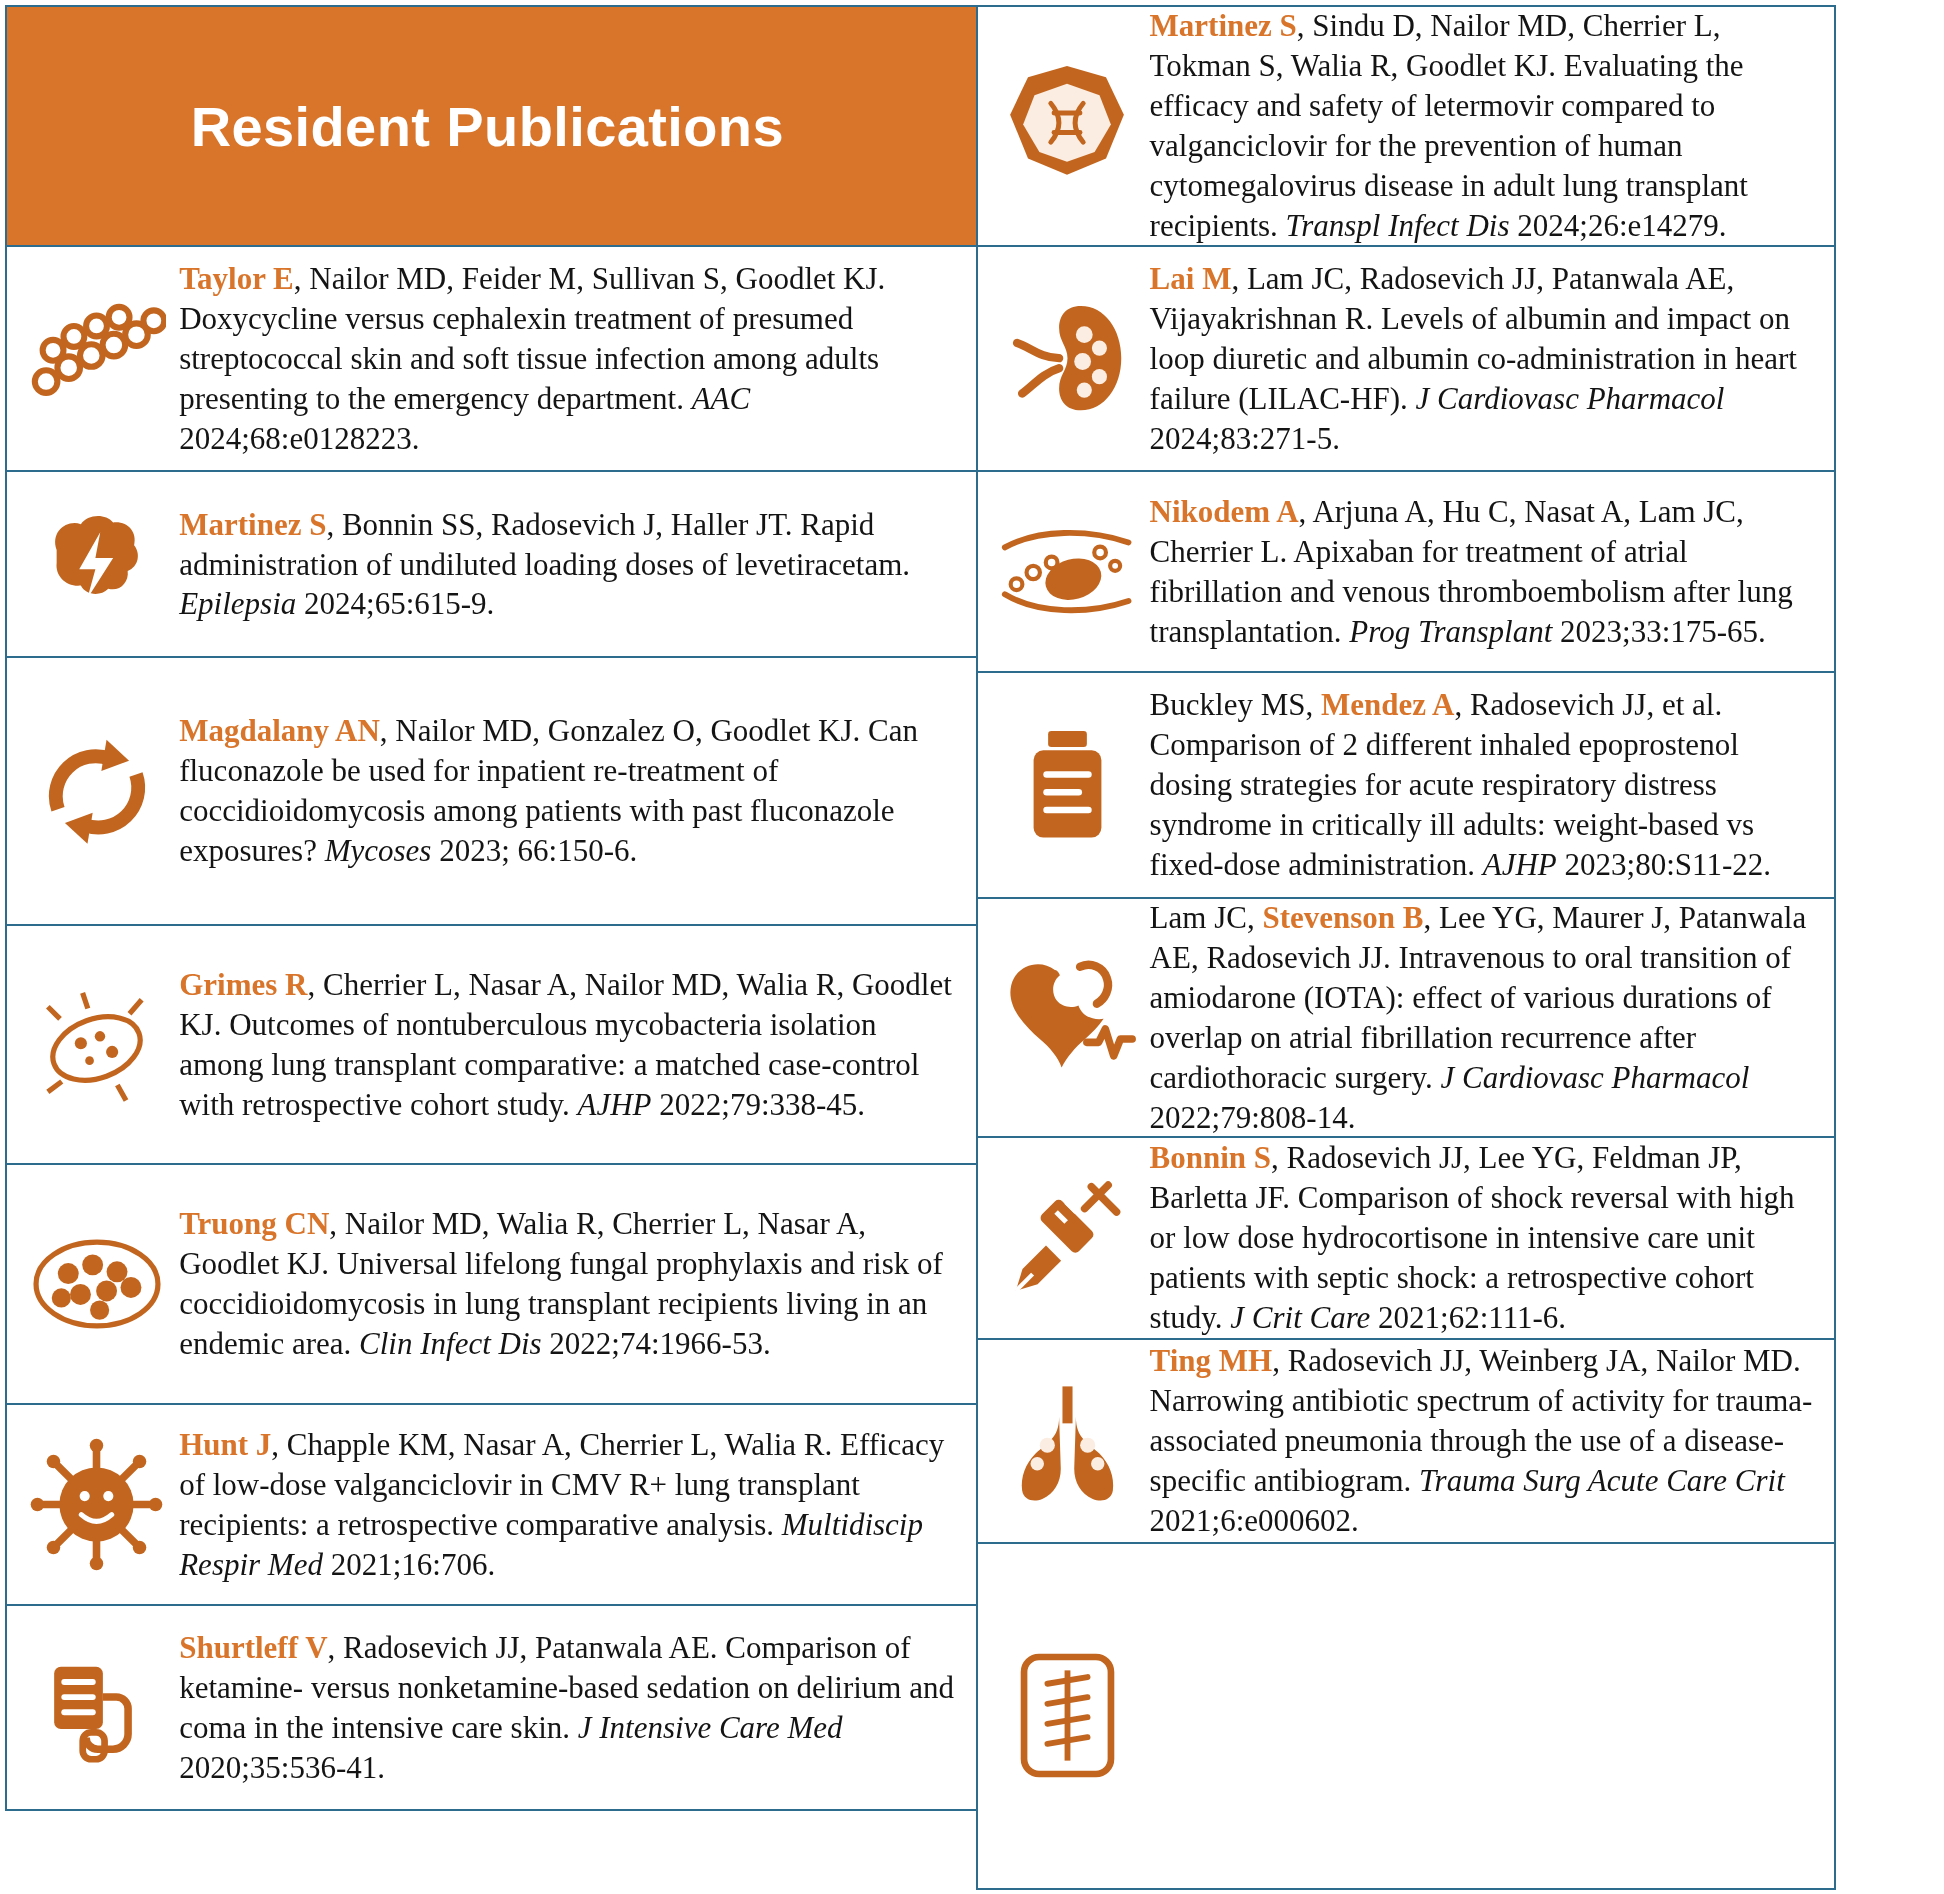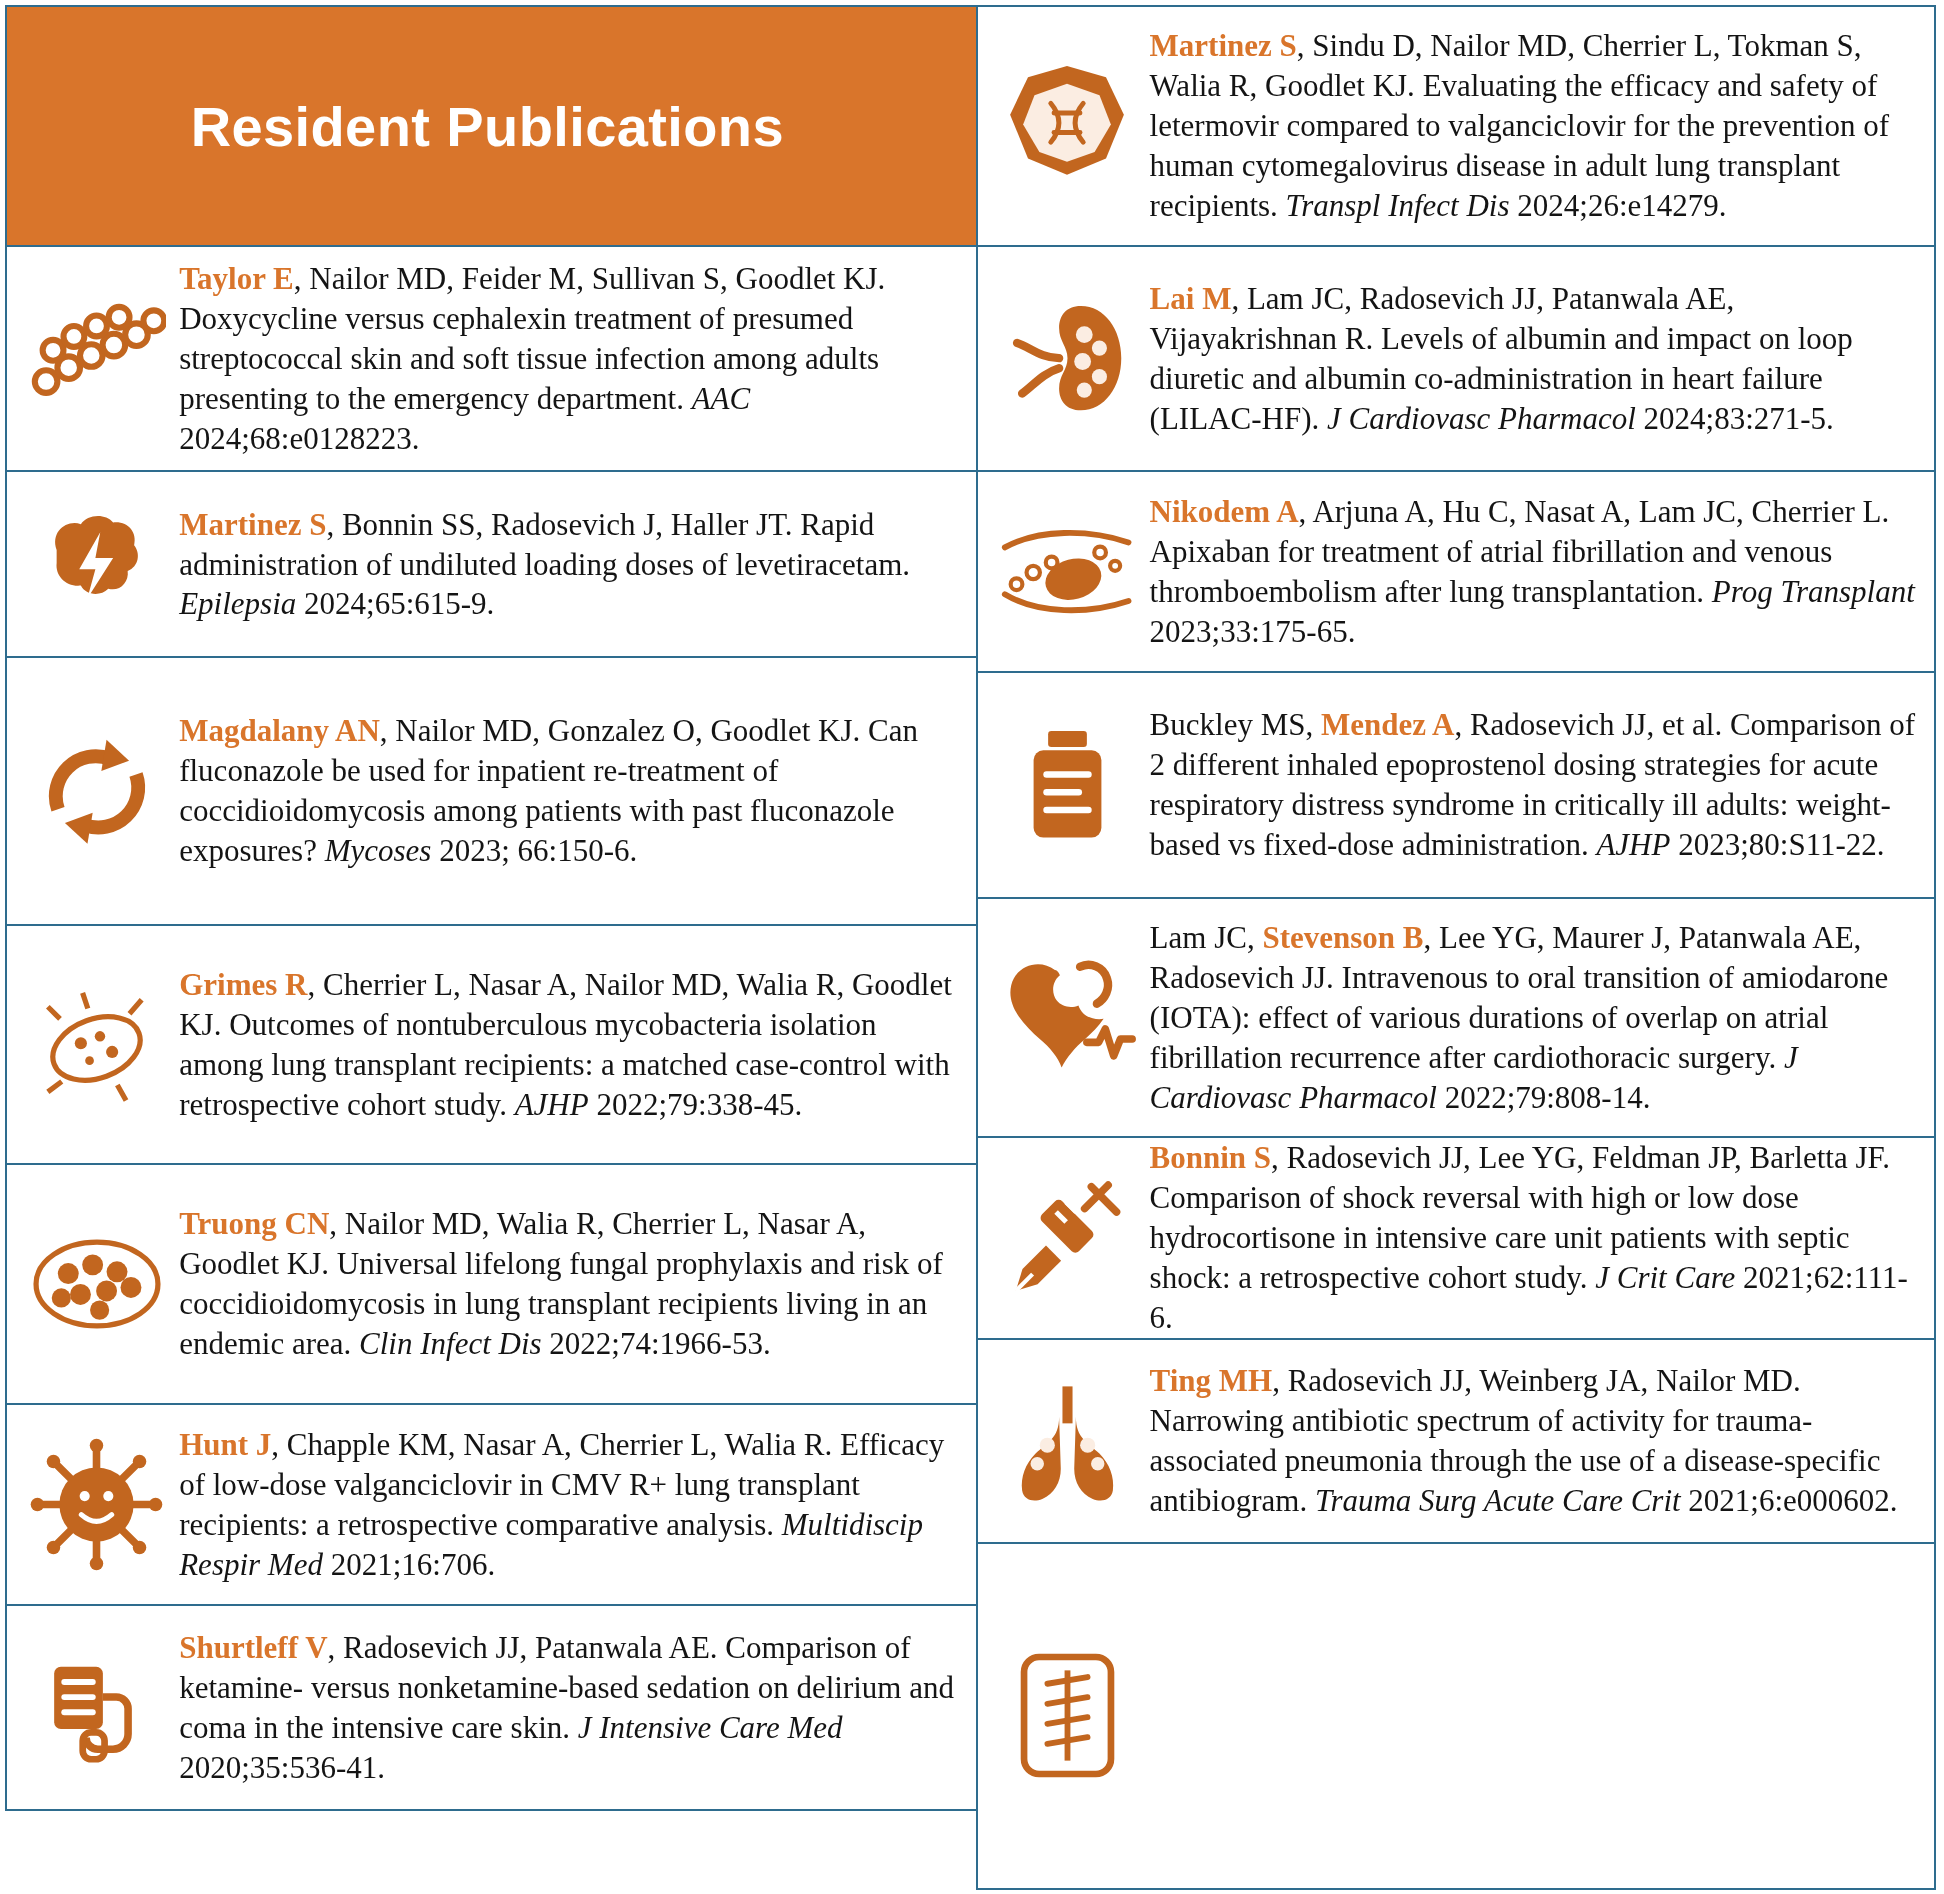--- a/index.html
+++ b/index.html
@@ -21,21 +21,21 @@
     flex-direction: row;
     padding: 5.2px;
     gap: 0px;
   }
   .column {
     display: flex;
     flex-direction: column;
     box-sizing: border-box;
   }
   .col-left { width: 973px; }
-  .col-right { width: 960px; }
+  .col-right { width: 860px; }
 
   
   .header-cell {
     background: #D9752B;
     border: 2.6px solid #2E6C8E;
     box-sizing: border-box;
     display: flex;
     flex-direction: row;
     align-items: center;
     height: 242px;
@@ -194,21 +194,21 @@
           </g>
           <g fill="#C2661F">
             <circle cx="62" cy="68" r="7"></circle>
               <circle cx="84" cy="60" r="6"></circle>
             <circle cx="98" cy="78" r="7"></circle>
               <circle cx="72" cy="88" r="5"></circle>
           </g>
         </svg>
       </div>
       <div class="pub-text">
-        <span class="res-author">Grimes R</span><span>, Cherrier L, Nasar A, Nailor MD, Walia R, Goodlet KJ. </span><span>Outcomes of nontuberculous mycobacteria isolation among lung transplant recipients: a matched case-control with retrospective cohort study. </span><span class="journal">AJHP</span><span> 2022;79:338-45.</span>
+        <span class="res-author">Grimes R</span><span>, Cherrier L, Nasar A, Nailor MD, Walia R, Goodlet KJ. </span><span>Outcomes of nontuberculous mycobacteria isolation among lung transplant comparative: a matched case-control with retrospective cohort study. </span><span class="journal">AJHP</span><span> 2022;79:338-45.</span>
       </div>
     </div>
 
     <div class="pub-cell" style="height:242px">
       <div class="pub-icon">
         <svg viewBox="0 0 170 140" width="148" height="122">
           <ellipse cx="85" cy="70" rx="70" ry="48" fill="none" stroke="#C2661F" stroke-width="6"></ellipse>
           <g fill="#C2661F">
             <circle cx="52" cy="58" r="12"></circle>
               <circle cx="80" cy="48" r="12"></circle>

